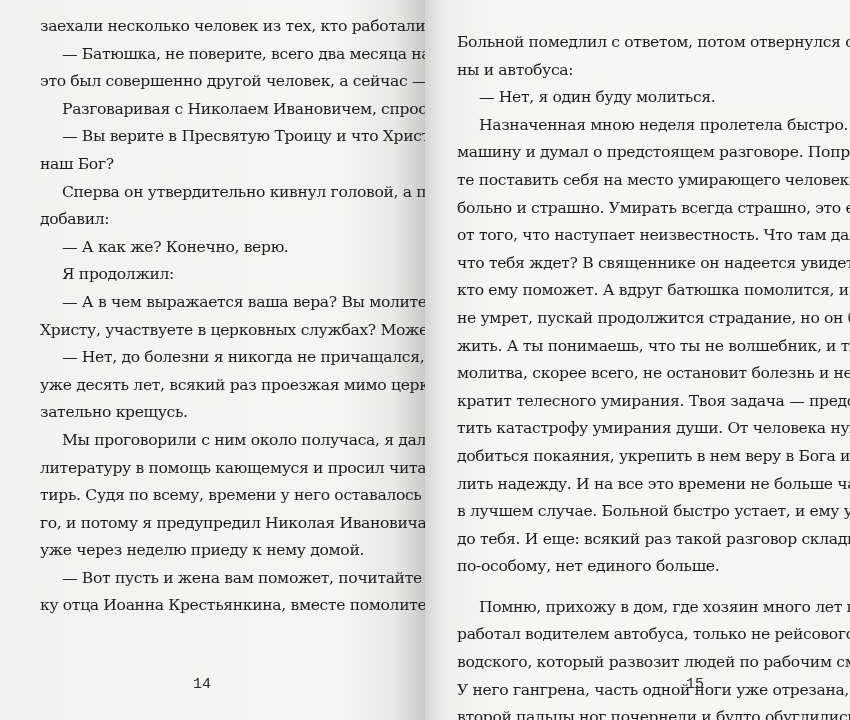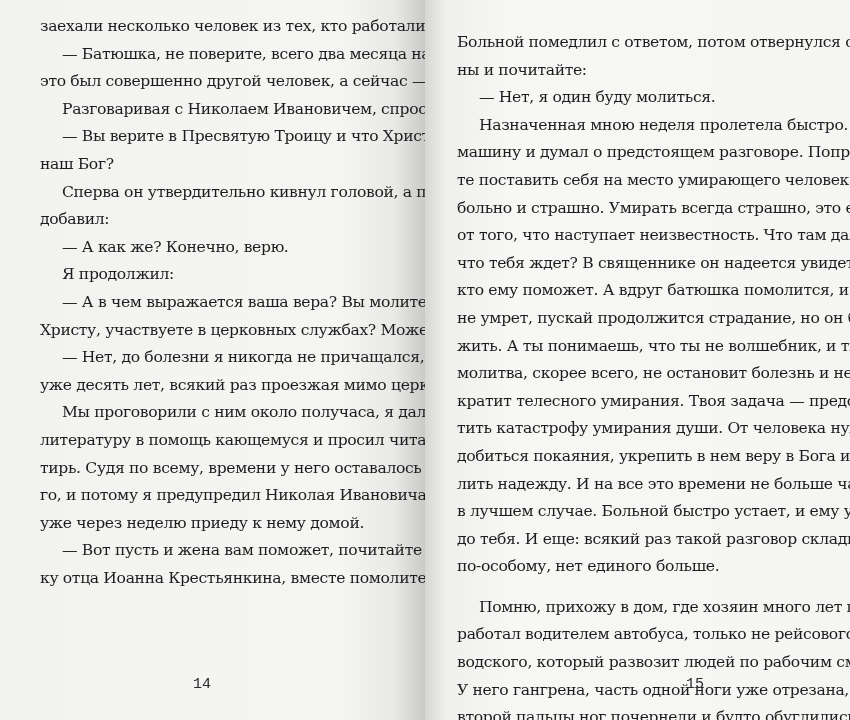--- a/index.html
+++ b/index.html
@@ -32,34 +32,35 @@
         <div class="line indent">— Вы верите в Пресвятую Троицу и что Христос —</div>
         <div class="line last">наш Бог?</div>
         <div class="line indent">Сперва он утвердительно кивнул головой, а потом</div>
         <div class="line last">добавил:</div>
         <div class="line indent last">— А как же? Конечно, верю.</div>
         <div class="line indent last">Я продолжил:</div>
         <div class="line indent">— А в чем выражается ваша вера? Вы молитесь</div>
         <div class="line">Христу, участвуете в церковных службах? Может, вы</div>
         <div class="line indent">— Нет, до болезни я никогда не причащался, но вот</div>
         <div class="line">уже десять лет, всякий раз проезжая мимо церкви, обя-</div>
+        <div class="line last">зательно крещусь.</div>
         <div class="line indent">Мы проговорили с ним около получаса, я дал ему</div>
         <div class="line">литературу в помощь кающемуся и просил читать Псал-</div>
         <div class="line">тирь. Судя по всему, времени у него оставалось немно-</div>
         <div class="line">го, и потому я предупредил Николая Ивановича, что</div>
         <div class="line last">уже через неделю приеду к нему домой.</div>
         <div class="line indent">— Вот пусть и жена вам поможет, почитайте книж-</div>
         <div class="line last">ку отца Иоанна Крестьянкина, вместе помолитесь.</div>
       </div>
     <div class="folio">14</div>
   </div>
   <div class="page right">
     <div class="text" id="right-text">
         <div class="line">Больной помедлил с ответом, потом отвернулся от же-</div>
-        <div class="line last">ны и почитайте:</div>
+        <div class="line last">ны и автобуса:</div>
         <div class="line indent last">— Нет, я один буду молиться.</div>
         <div class="line indent">Назначенная мною неделя пролетела быстро. Я вел</div>
         <div class="line">машину и думал о предстоящем разговоре. Попробуй-</div>
         <div class="line">те поставить себя на место умирающего человека. Ему</div>
         <div class="line">больно и страшно. Умирать всегда страшно, это еще и</div>
         <div class="line">от того, что наступает неизвестность. Что там дальше,</div>
         <div class="line">что тебя ждет? В священнике он надеется увидеть того,</div>
         <div class="line">кто ему поможет. А вдруг батюшка помолится, и он</div>
         <div class="line">не умрет, пускай продолжится страдание, но он будет</div>
         <div class="line">жить. А ты понимаешь, что ты не волшебник, и твоя</div>

